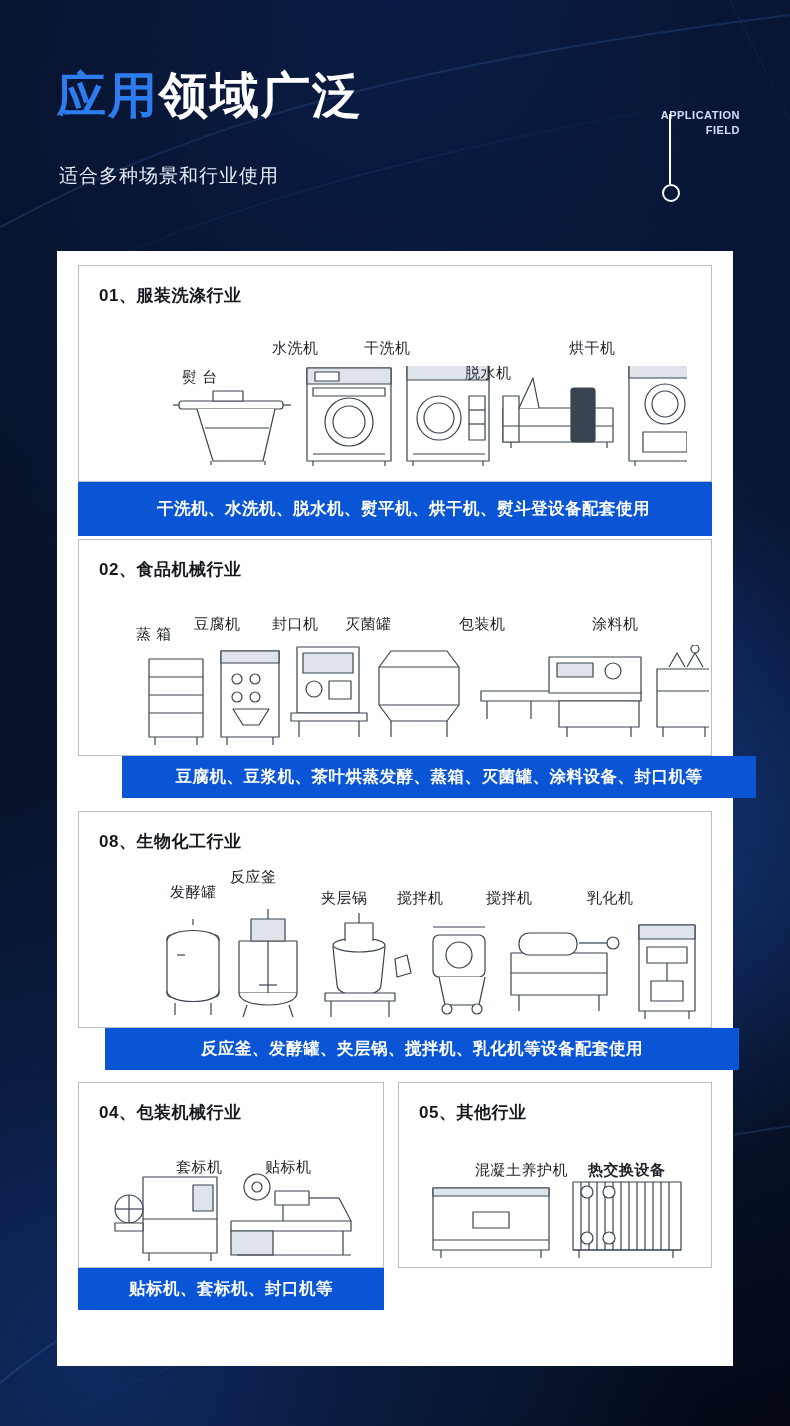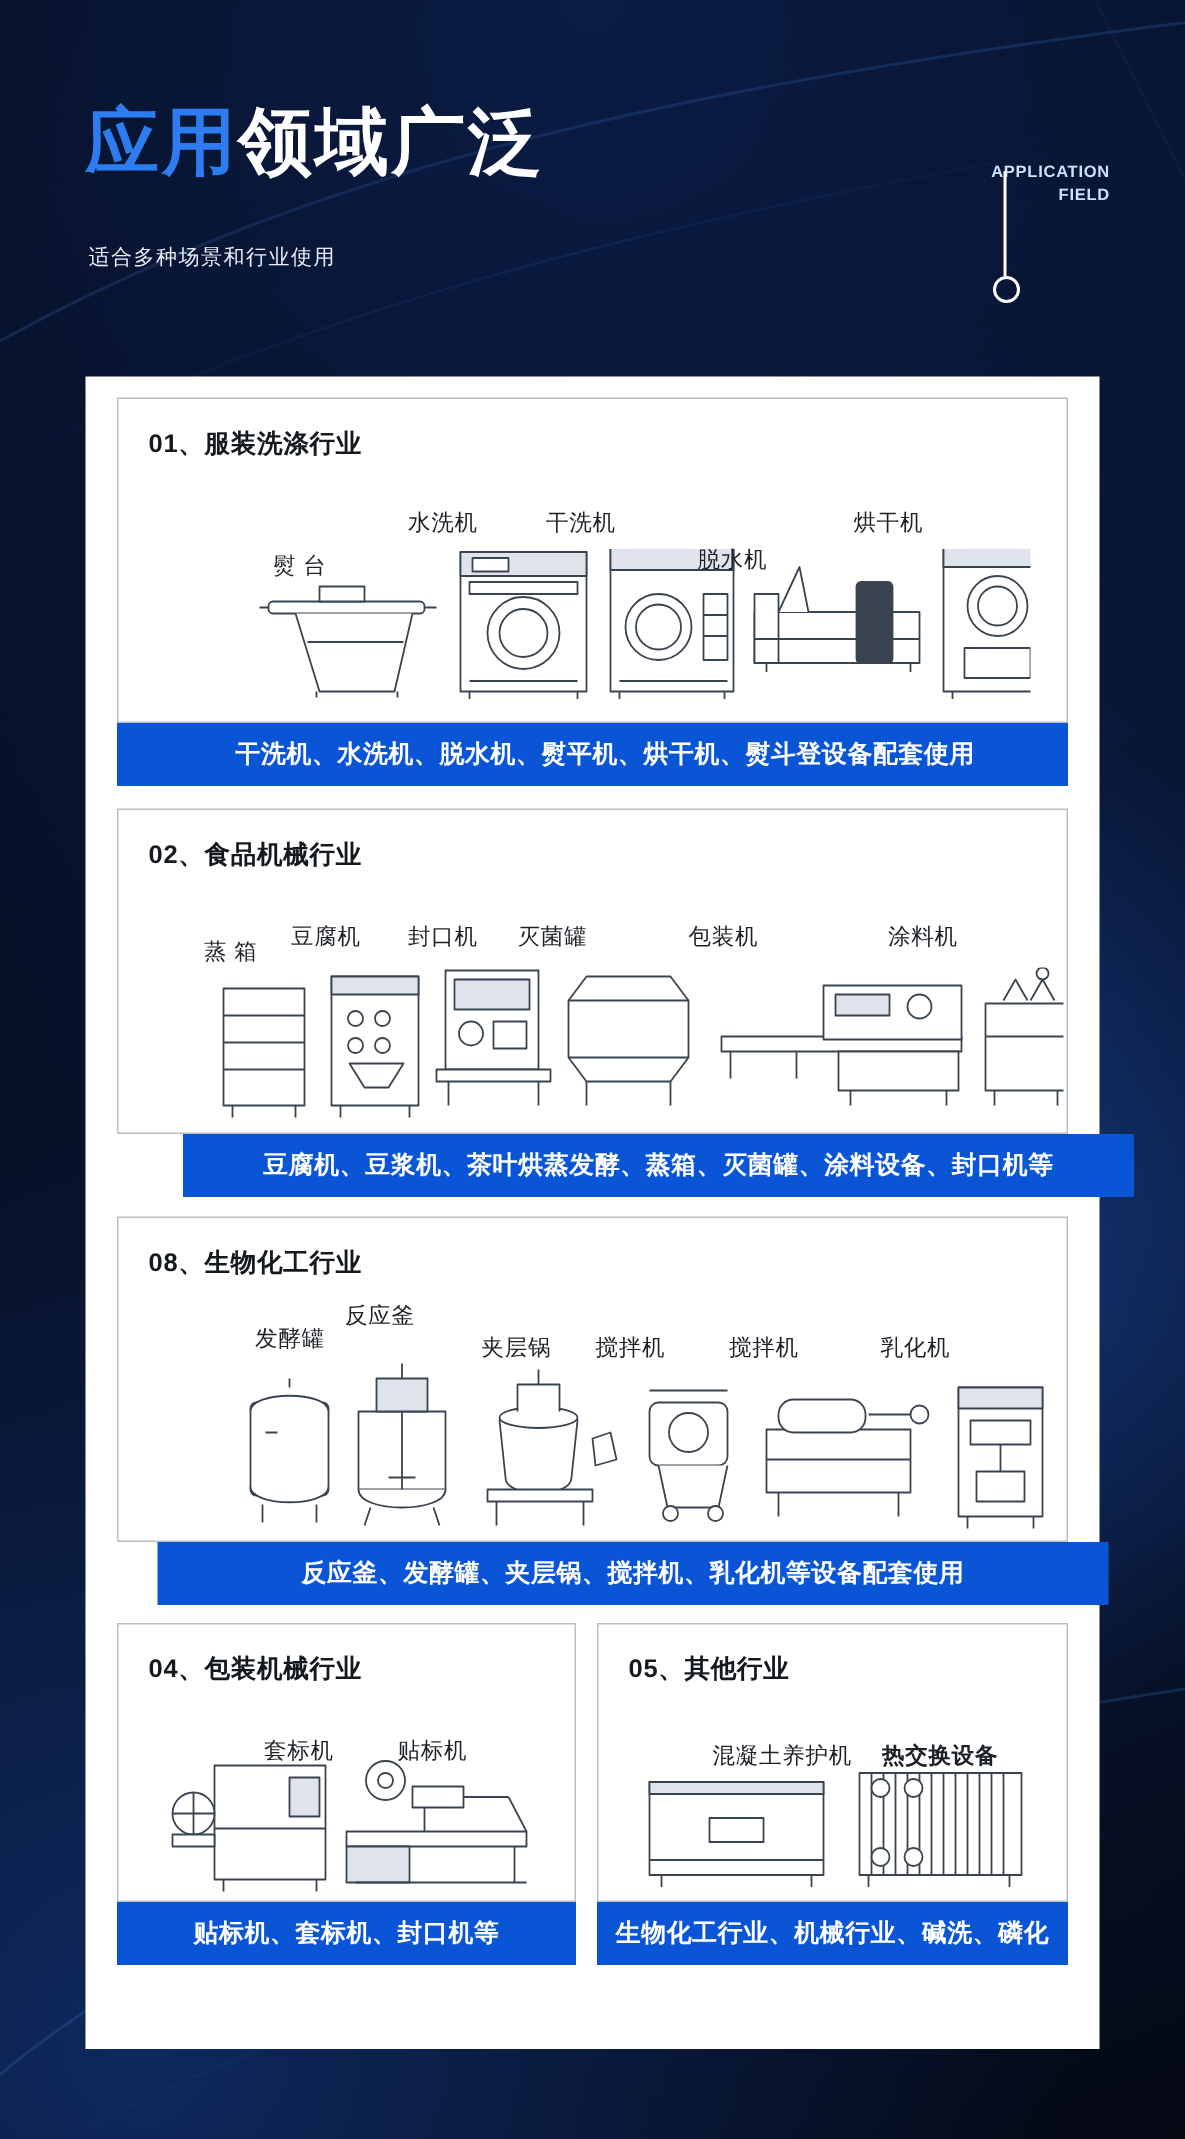--- a/index.html
+++ b/index.html
@@ -48,21 +48,21 @@
     letter-spacing: 2px;
     line-height: 1;
     white-space: nowrap;
   }
   .title .hl { color: #2e7df0; }
   .title .rest { color: #ffffff; }
   .subtitle {
     position: absolute;
     left: 59px;
     top: 163px;
-    font-size: 14px;
+    font-size: 19px;
     color: #e7edf7;
     letter-spacing: 1px;
   }
   .en-block {
     position: absolute;
     right: 50px;
     top: 108px;
     text-align: right;
     font-size: 11px;
     line-height: 15px;
@@ -243,21 +243,21 @@
         <line x1="528" y1="95" x2="528" y2="100"></line>
       </g>
     </svg>
 
     <div class="caption" style="left:103px; top:102px;">熨 台</div>
     <div class="caption" style="left:193px; top:73px;">水洗机</div>
     <div class="caption" style="left:285px; top:73px;">干洗机</div>
     <div class="caption" style="left:386px; top:98px;">脱水机</div>
     <div class="caption" style="left:490px; top:73px;">烘干机</div>
   </div>
-  <div class="banner" style="left:21px; top:231px; width:634px; height:42px;padding-left:17px;">干洗机、水洗机、脱水机、熨平机、烘干机、熨斗登设备配套使用</div>
+  <div class="banner" style="left:21px; top:231px; width:634px; height:54px;padding-left:17px;">干洗机、水洗机、脱水机、熨平机、烘干机、熨斗登设备配套使用</div>
 
   <div class="card" style="left:21px; top:288px; width:634px; height:217px;">
     <div class="card-title">02、食品机械行业</div>
 
     <svg class="art" style="left:50px; top:105px;" width="580" height="108" viewBox="0 0 580 108" fill="none" stroke="#3a4450" stroke-width="1.2" stroke-linejoin="round">
 
       <g>
         <rect x="20" y="14" width="54" height="78" fill="#ffffff"></rect>
         <line x1="20" y1="32" x2="74" y2="32"></line>
         <line x1="20" y1="50" x2="74" y2="50"></line>
@@ -474,15 +474,14 @@
         <circle cx="182" cy="60" r="6" fill="#ffffff"></circle>
         <line x1="146" y1="72" x2="254" y2="72"></line>
         <line x1="152" y1="72" x2="152" y2="80"></line>
         <line x1="246" y1="72" x2="246" y2="80"></line>
       </g>
     </svg>
 
     <div class="caption" style="left:76px; top:78px;">混凝土养护机</div>
     <div class="caption" style="left:189px; top:78px;font-weight:bold;">热交换设备</div>
   </div>
-  <div class="banner" style="left:341px; top:1017px; width:314px; height:42px;">生物化工行业、机械行业、碱洗、磷化</div>
 
 </div>
 
 </body></html>

